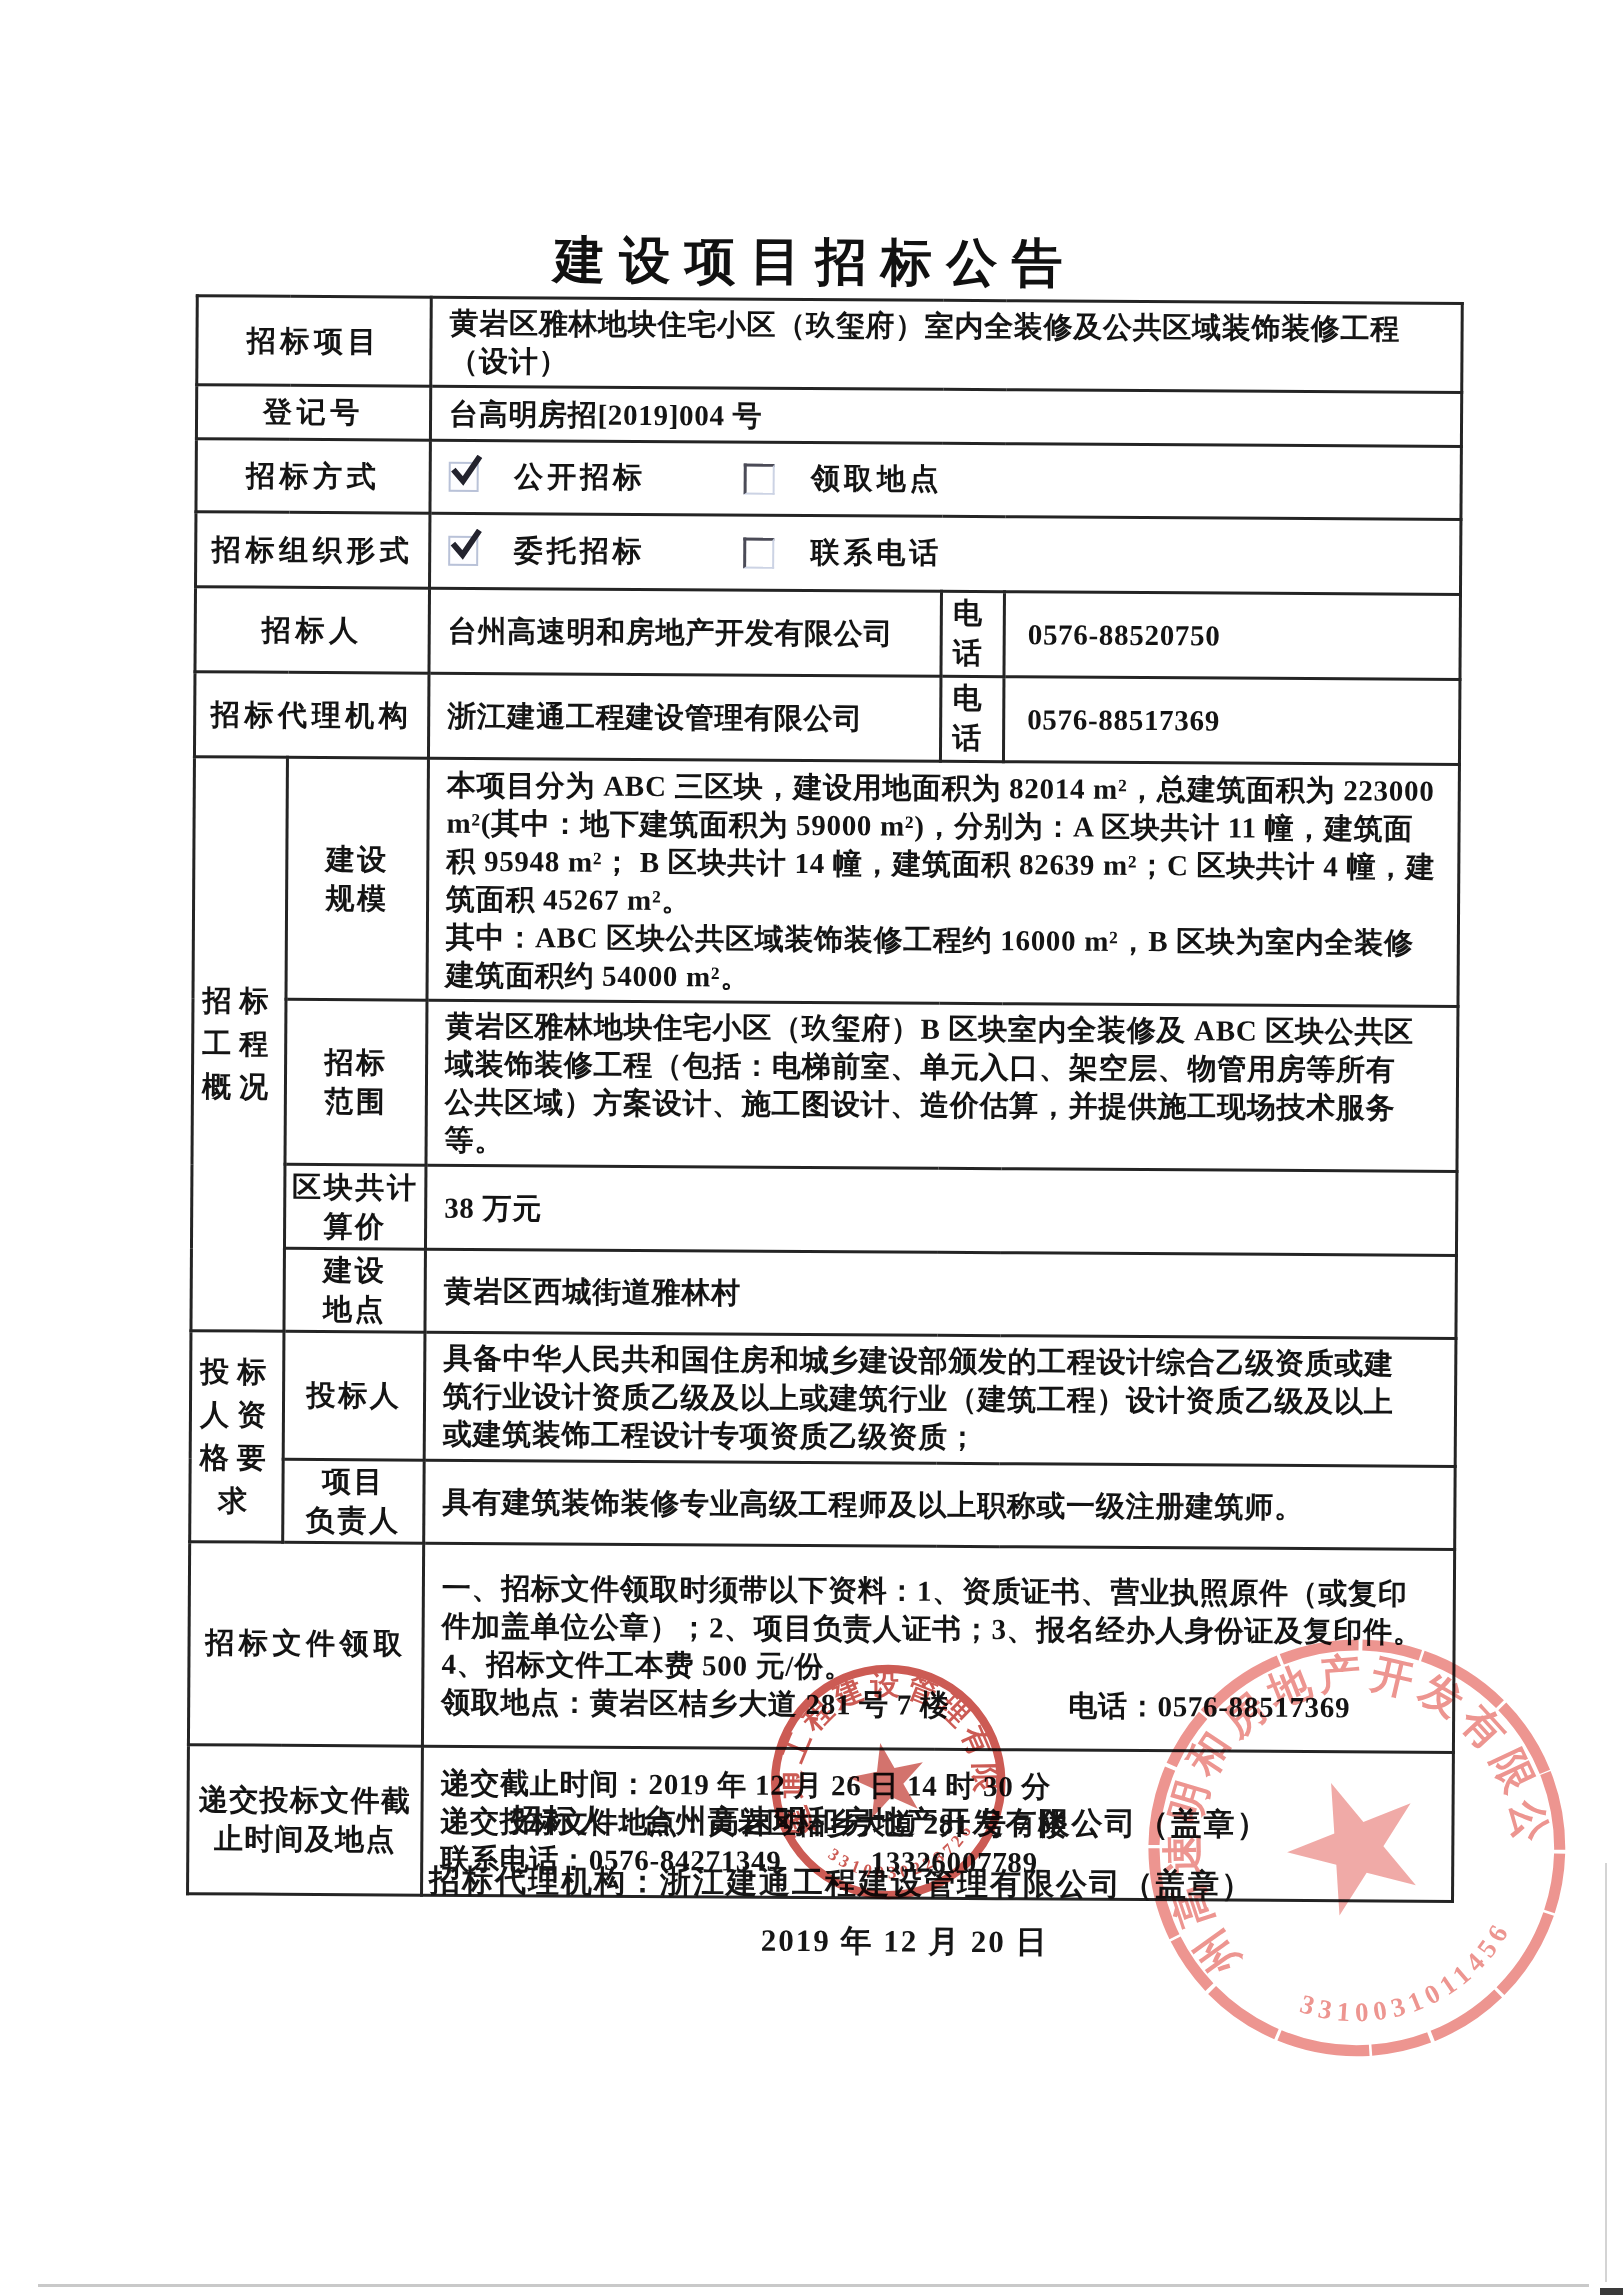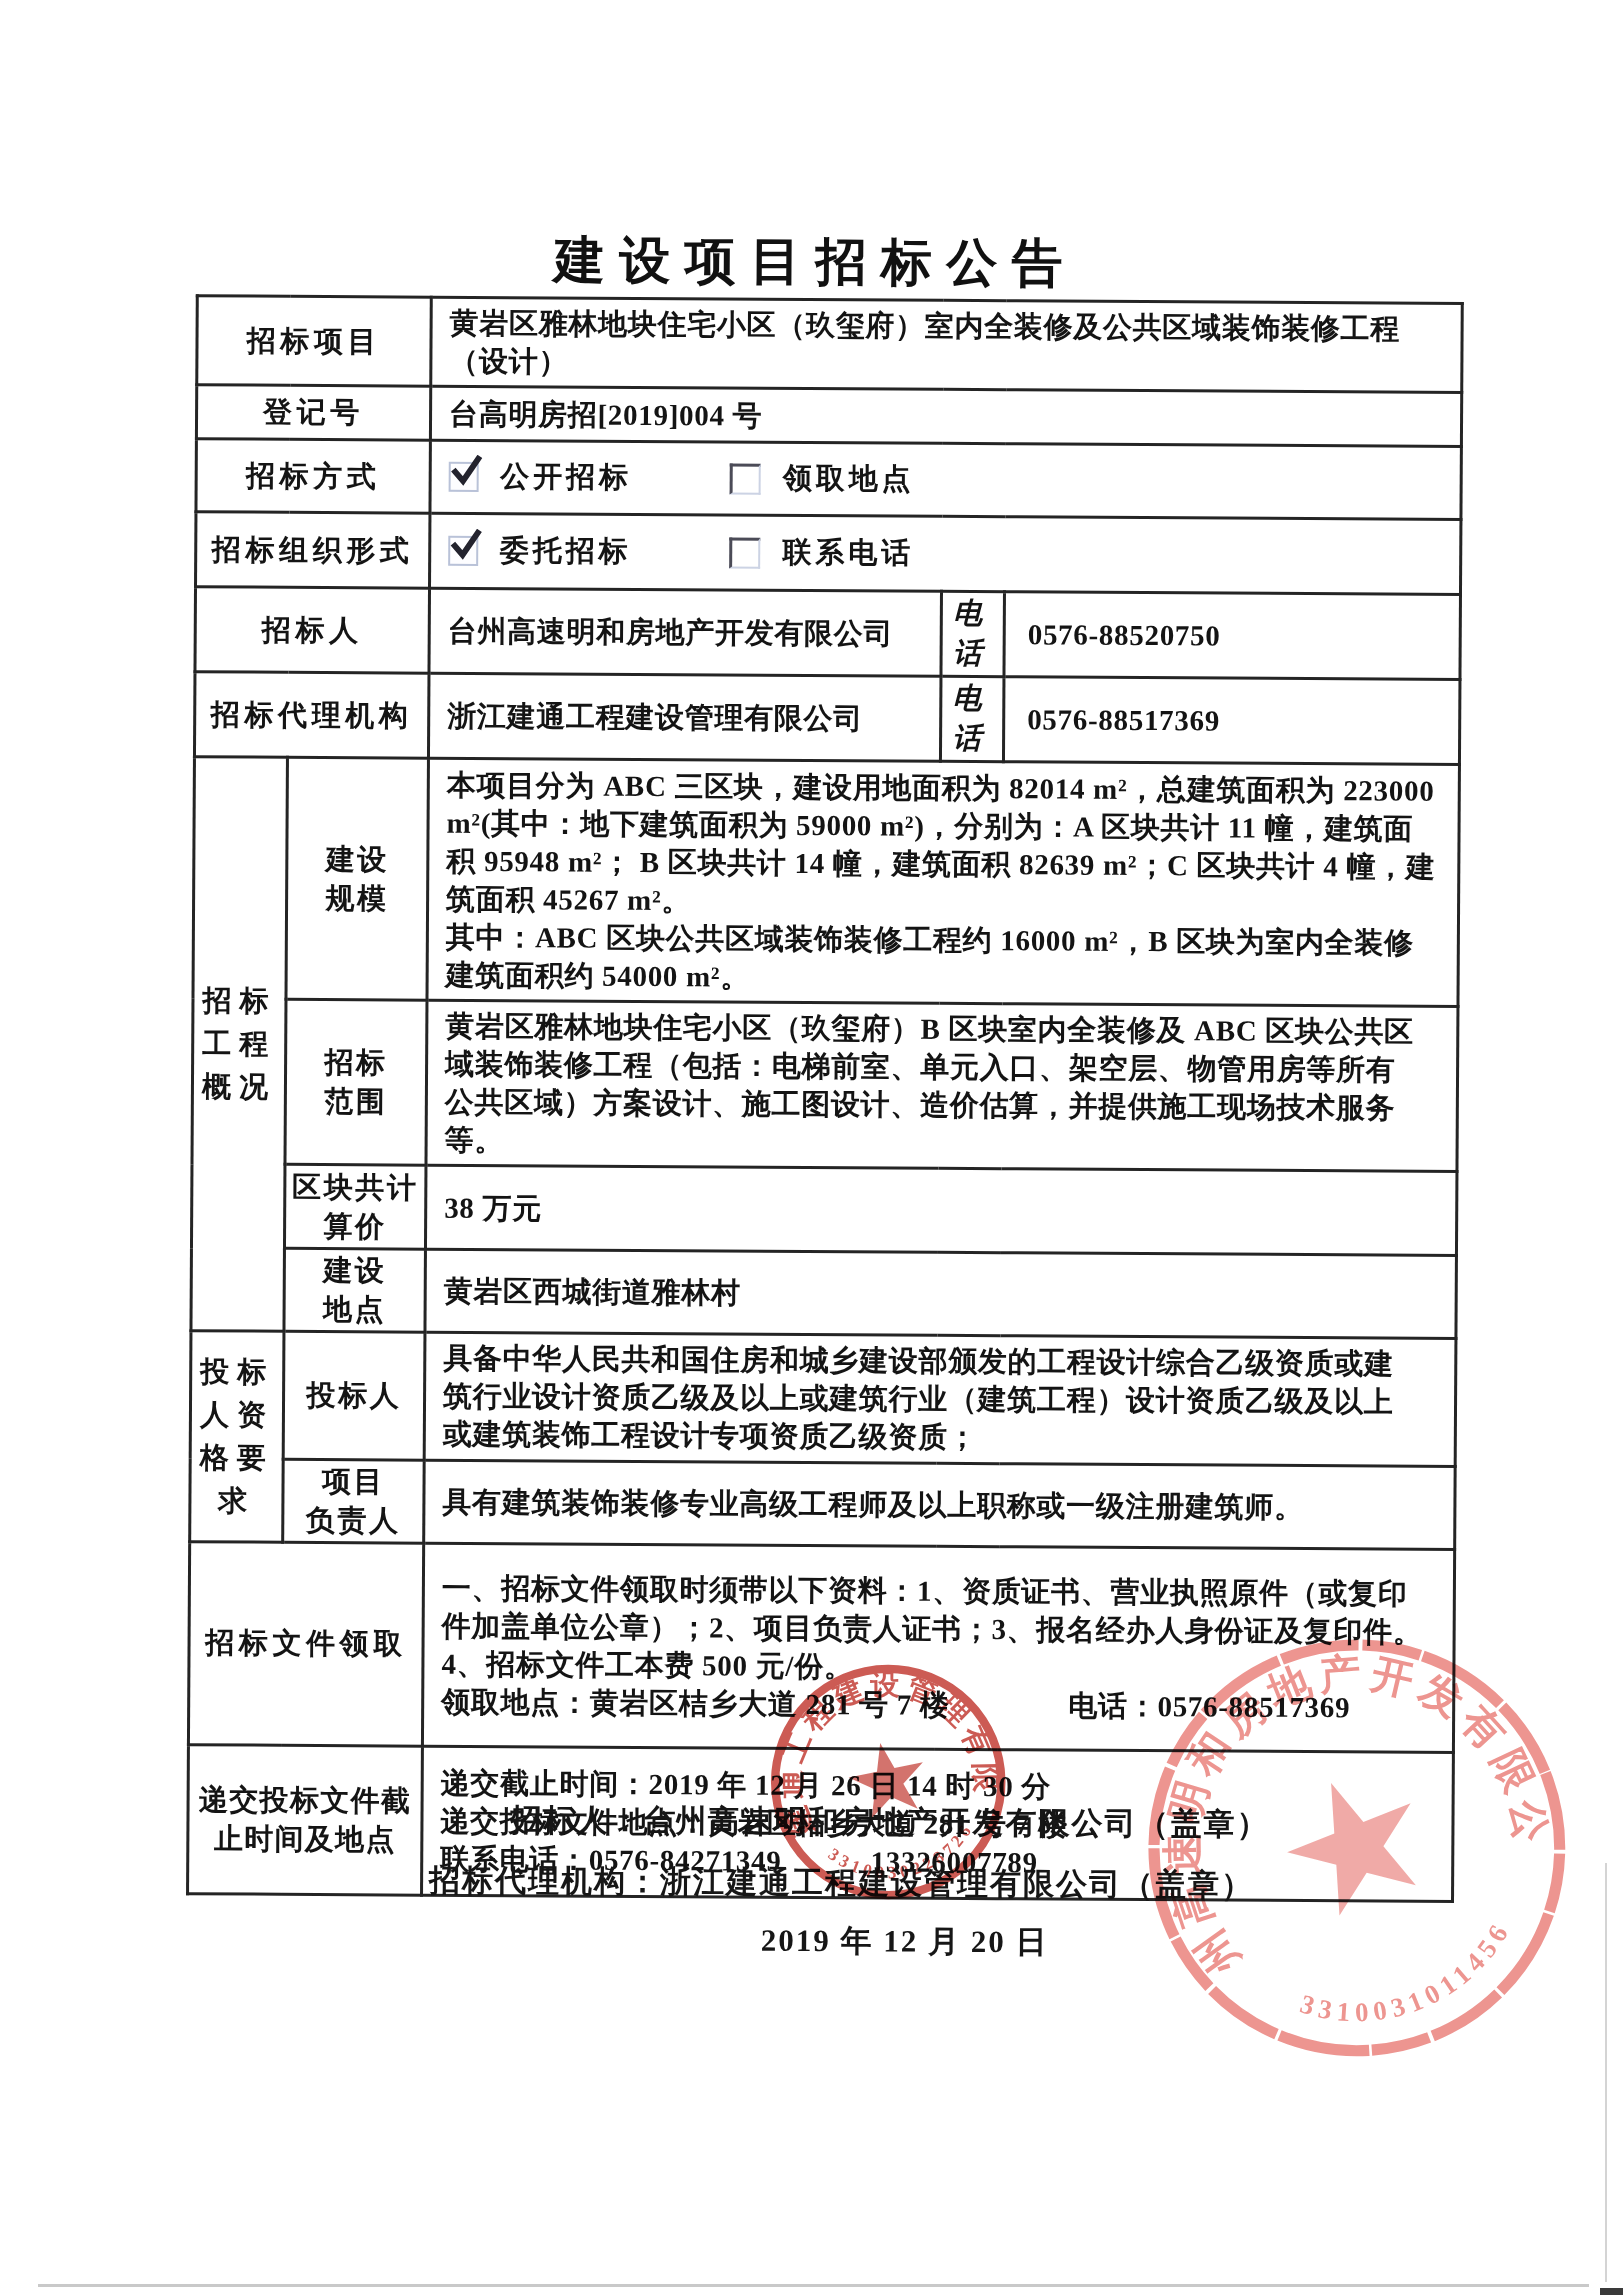--- a/index.html
+++ b/index.html
@@ -13,35 +13,35 @@
 
   table.main{position:absolute;left:192px;top:298px;width:1265px;border-collapse:collapse;
     table-layout:fixed;}
   table.main td{border:3.3px solid #242424;font-weight:bold;font-size:29px;color:#141414;
     box-sizing:border-box;vertical-align:middle;}
   .pre{white-space:pre-line;}
   td.lab{text-align:center;letter-spacing:4.6px;line-height:1.35;}
   td.vlab{text-align:center;letter-spacing:7.9px;line-height:43px;}
   td.sublab{text-align:center;letter-spacing:2.6px;line-height:39px;}
   td.val{text-align:left;padding:5.2px 13px 5.2px 17px;line-height:38px;letter-spacing:0.7px;}
-  td.tel{text-align:center;letter-spacing:10.5px;font-style:italic;}
+  td.tel{text-align:center;letter-spacing:10.5px;}
   td.phone{padding-left:22px;letter-spacing:0.7px;font-size:30px;}
 
   tr.r1{height:83px;} tr.r2{height:54px;} tr.r3{height:73px;} tr.r4{height:75px;}
   tr.r5{height:41px;}  tr.r6{height:70px;} tr.r7{height:236px;} tr.r8{height:149px;}
   tr.r9{height:84px;} tr.r10{height:81px;} tr.r11{height:117px;} tr.r12{height:75px;}
   tr.r13{height:203px;} tr.r14{height:149px;}
 
   .cbrow{display:flex;align-items:center;padding-left:15.7px;}
   .cb{width:26px;height:26px;display:inline-block;position:relative;flex:0 0 auto;}
   .cb.checked{border:2px solid #b9c2d8;background:#fdfdff;}
   .cb.checked svg{position:absolute;left:-2px;top:-9.8px;}
   .cb.empty{border-top:3.3px solid #4b4b57;border-left:3.3px solid #4b4b57;
             border-right:2px solid #ccd3e4;border-bottom:2px solid #ccd3e4;}
-  .cbl{margin-left:22px;letter-spacing:3.9px;}
+  .cbl{margin-left:36px;letter-spacing:3.9px;}
   .gap{width:98px;flex:0 0 auto;}
 
   .footer-line{position:absolute;font-size:31px;font-weight:bold;letter-spacing:2px;white-space:nowrap;}
   #f1{left:516px;top:1801px;}
   #f2{left:435px;top:1862px;}
   #f3{left:767px;top:1920px;font-size:31px;}
 
   .stamp{position:absolute;mix-blend-mode:multiply;}
   .stamp-a{left:765px;top:1653px;width:257px;height:257px;color:#c23b33;opacity:0.84;
            transform:rotate(-12deg);}

